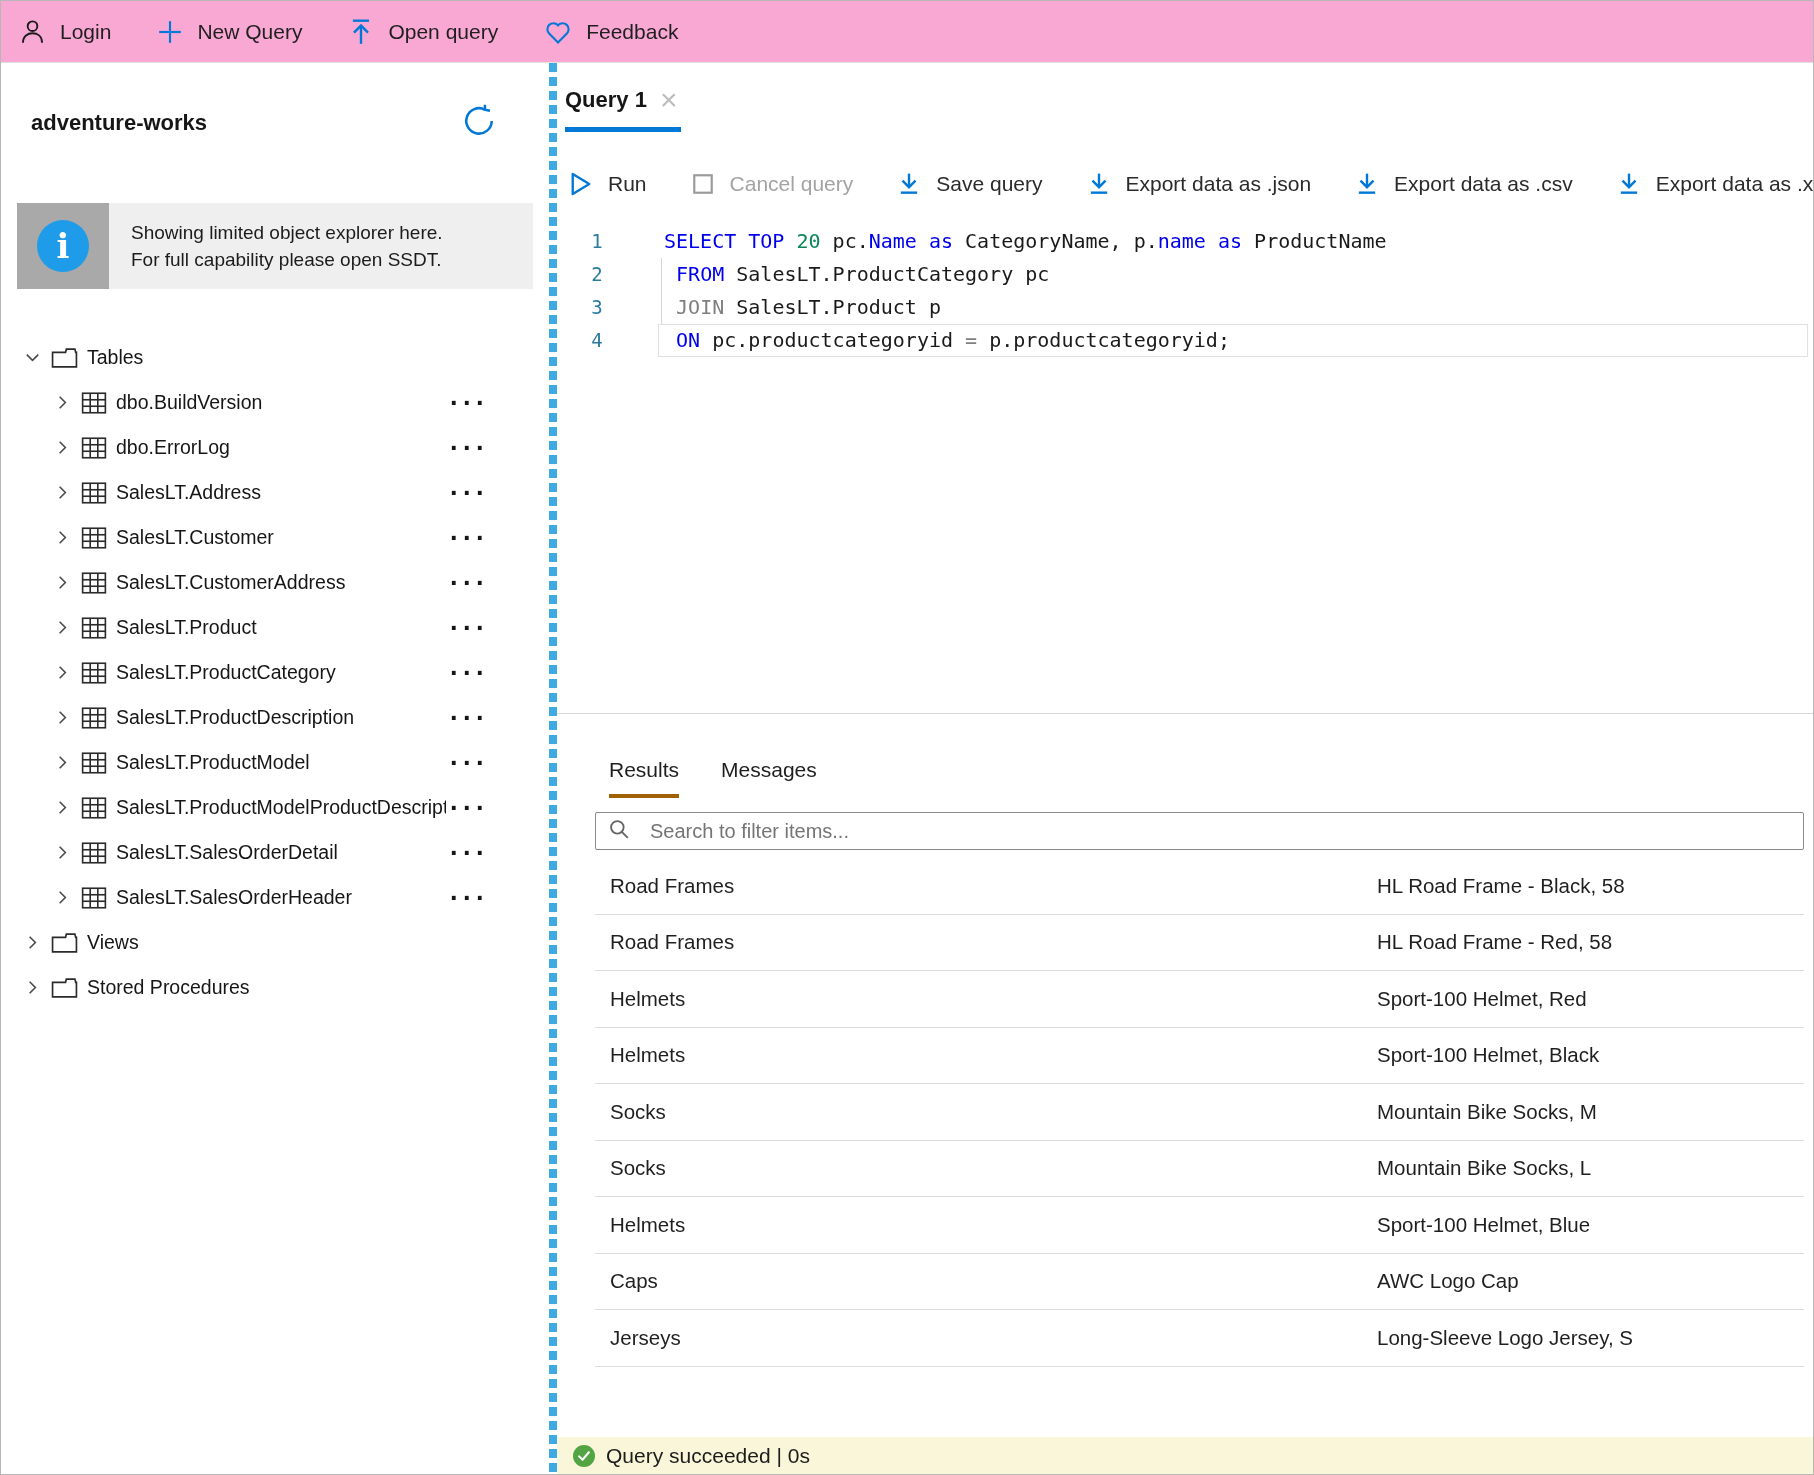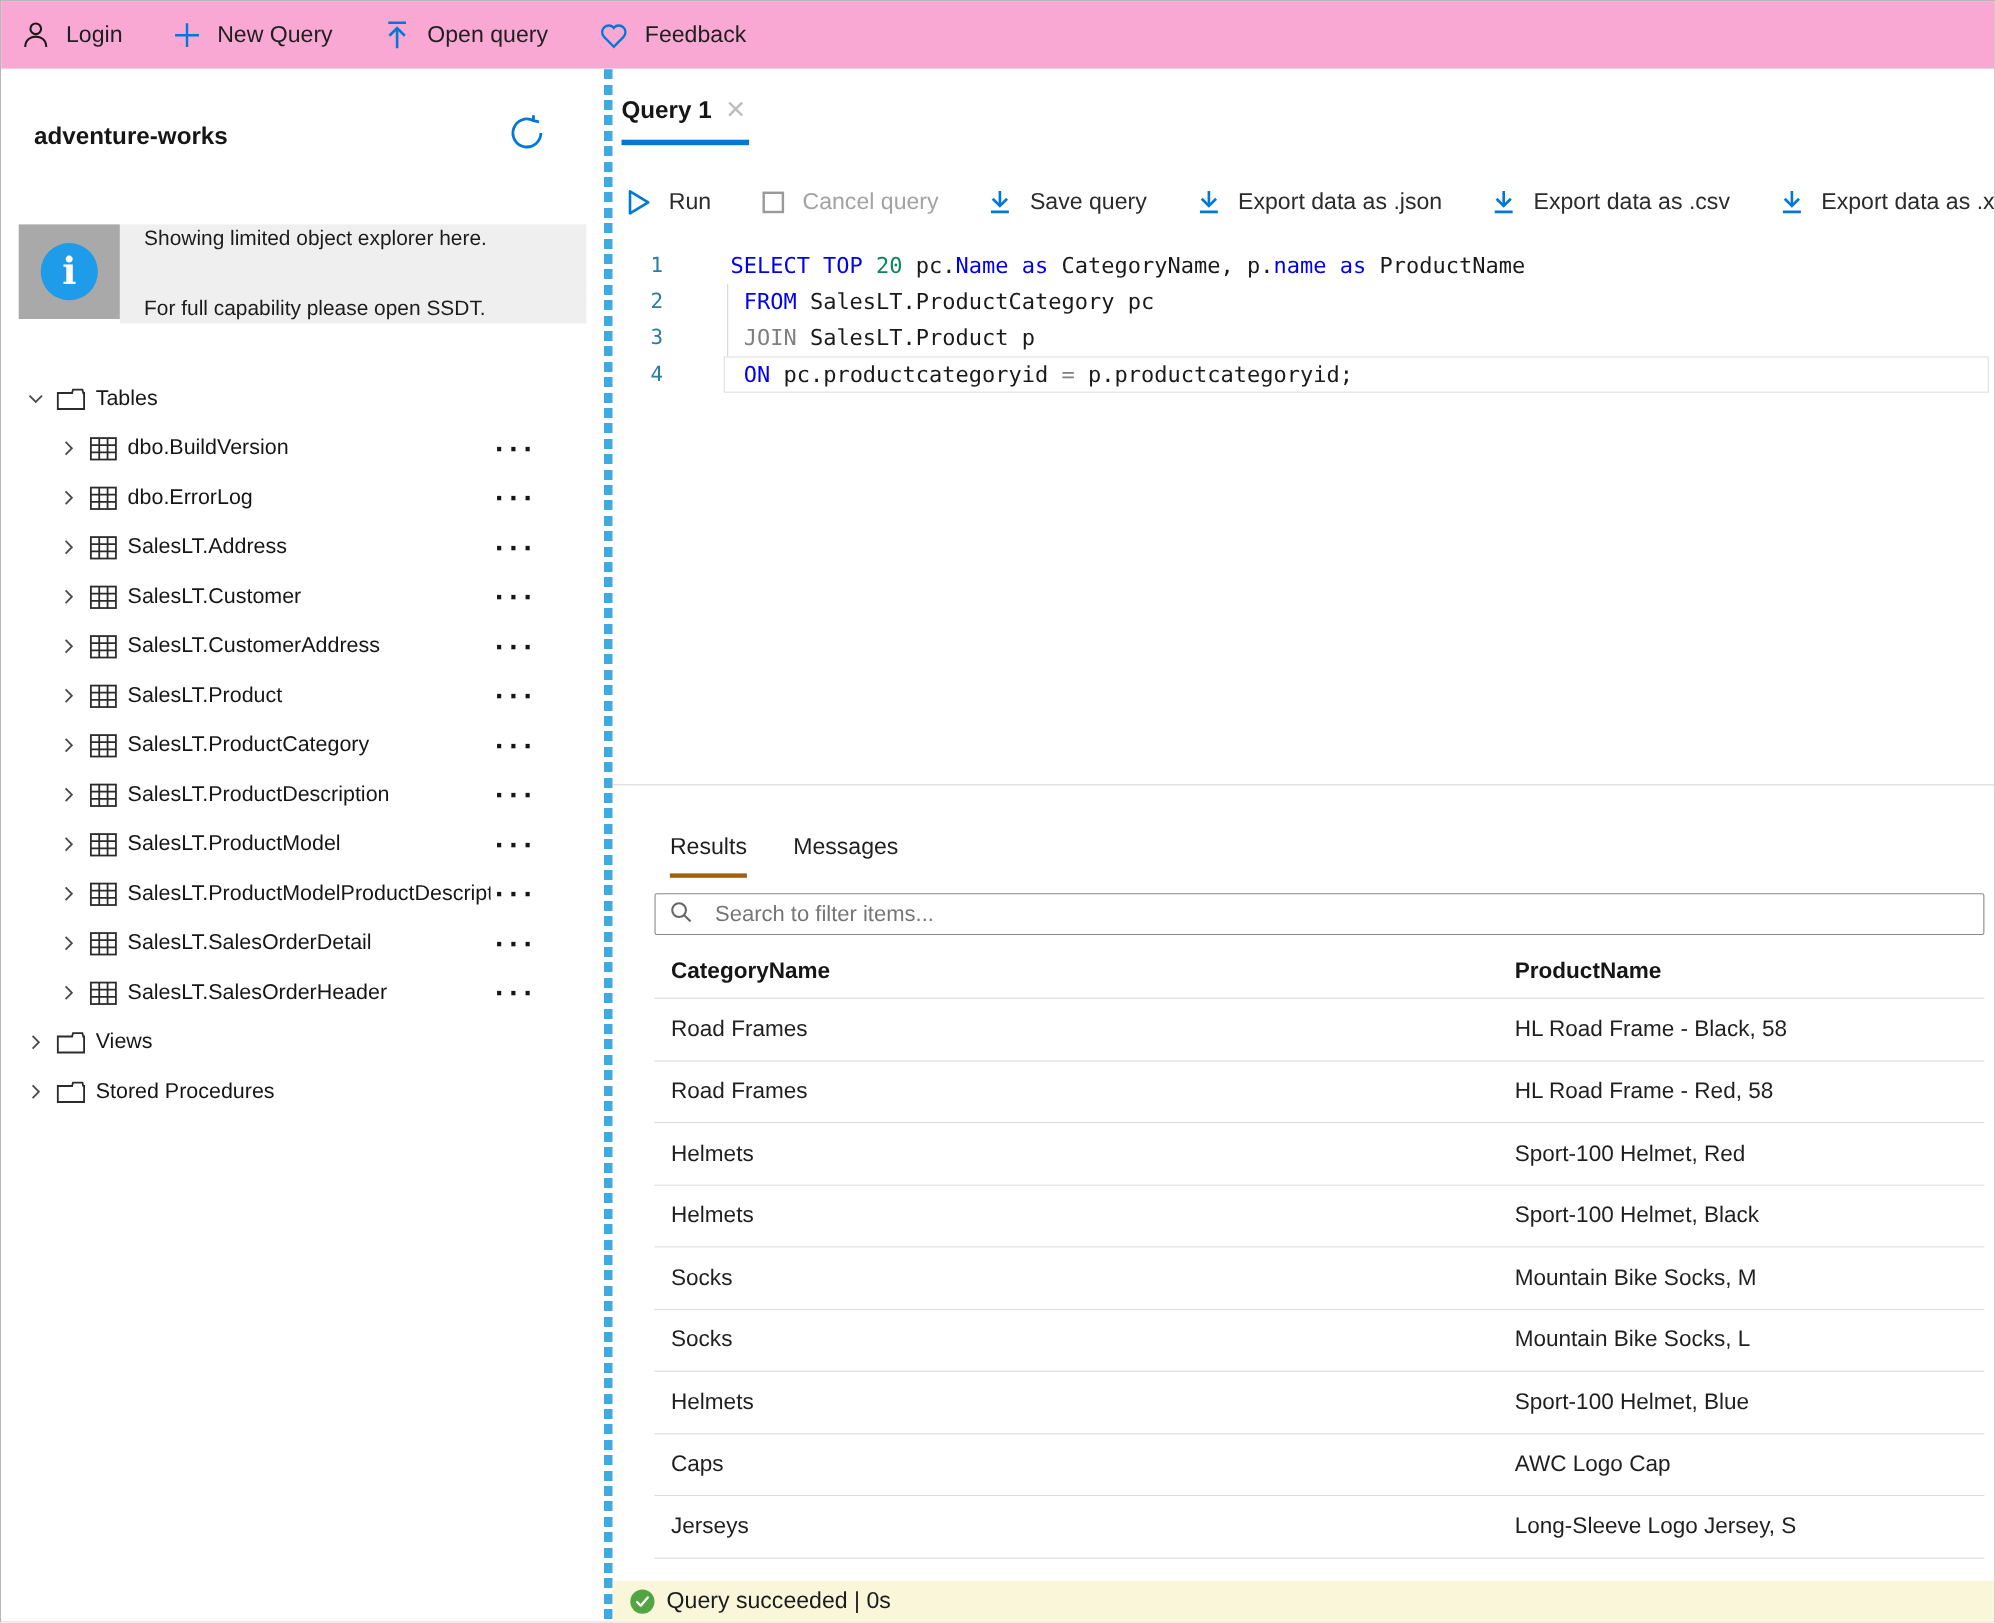--- a/index.html
+++ b/index.html
@@ -18,21 +18,21 @@
   .divider { width:8px; background: repeating-linear-gradient(to bottom, #3FA9E1 0 9px, #ffffff 9px 14px); }
   .main { flex:1; position:relative; display:flex; flex-direction:column; background:#fff; overflow:hidden; }
 
   
   .db-header { display:flex; align-items:center; justify-content:space-between; padding:40px 52px 0 30px;font-weight:bold; }
   .db-title { font-size:22px; color:#161616; }
   .refresh-btn { cursor:pointer; }
   .info-banner { display:flex; margin:60px 16px 0 16px; }
   .info-icon-box { width:92px; height:86px; background:#a9a9a9; flex:none; display:flex; align-items:center; justify-content:center; }
   .info-circle { width:52px; height:52px; border-radius:50%; background:#1E9BE9; color:#fff; display:flex; align-items:center; justify-content:center; font-size:34px; font-weight:bold; font-family:"DejaVu Serif", serif; }
-  .info-text { flex:1; background:#efefef; font-size:19px; line-height:27px; color:#1c1c1c; display:flex; flex-direction:column; justify-content:flex-start; padding-left:22px;gap:36px; }
+  .info-text { flex:1; background:#efefef; font-size:19px; line-height:27px; color:#1c1c1c; display:flex; flex-direction:column; justify-content:center; padding-left:22px; }
   .tree { margin-top:46px; }
   .tree-row { height:45px; display:flex; align-items:center; cursor:pointer; padding-left:22px; padding-right:24px; }
   .tree-row.child { padding-left:52px; }
   .tree-row .icon { flex:none; display:flex; align-items:center; justify-content:center; margin-right:9px; }
   .tree-label { font-size:19.5px; color:#161616; white-space:nowrap; overflow:hidden; max-width:330px; flex:1; }
   .tree-more { flex:none; color:#161616; font-size:27px; font-weight:bold; letter-spacing:4px; line-height:10px; margin-left:4px; }
 
   
   .tabbar { padding:24px 0 0 8px; height:88px; }
   .tab { display:inline-flex; align-items:center; gap:13px; padding:0 4px 14px 0; border-bottom:5px solid #0078D7; cursor:pointer; }
@@ -497,24 +497,20 @@
           <span class="rtab">Messages</span>
         </div>
         <div class="filter-box">
           <span><svg width="22" height="22" viewBox="0 0 20 20" fill="none" stroke="#666" stroke-width="1.7">
                 <circle cx="8.5" cy="8.5" r="5.7"></circle>
                 <line x1="12.8" y1="12.8" x2="18" y2="18"></line>
               </svg></span>
           <input type="text" value="" placeholder="Search to filter items..." style="">
         </div>
         <div class="rtable">
-          <div class="rtable-header">
-            <div>CategoryName</div>
-            <div>ProductName</div>
-          </div>
           <div id="rtable-body">
               <div class="rtable-row">
                 <div>Road Frames</div>
                 <div>HL Road Frame - Black, 58</div>
               </div>
               <div class="rtable-row">
                 <div>Road Frames</div>
                 <div>HL Road Frame - Red, 58</div>
               </div>
               <div class="rtable-row">

